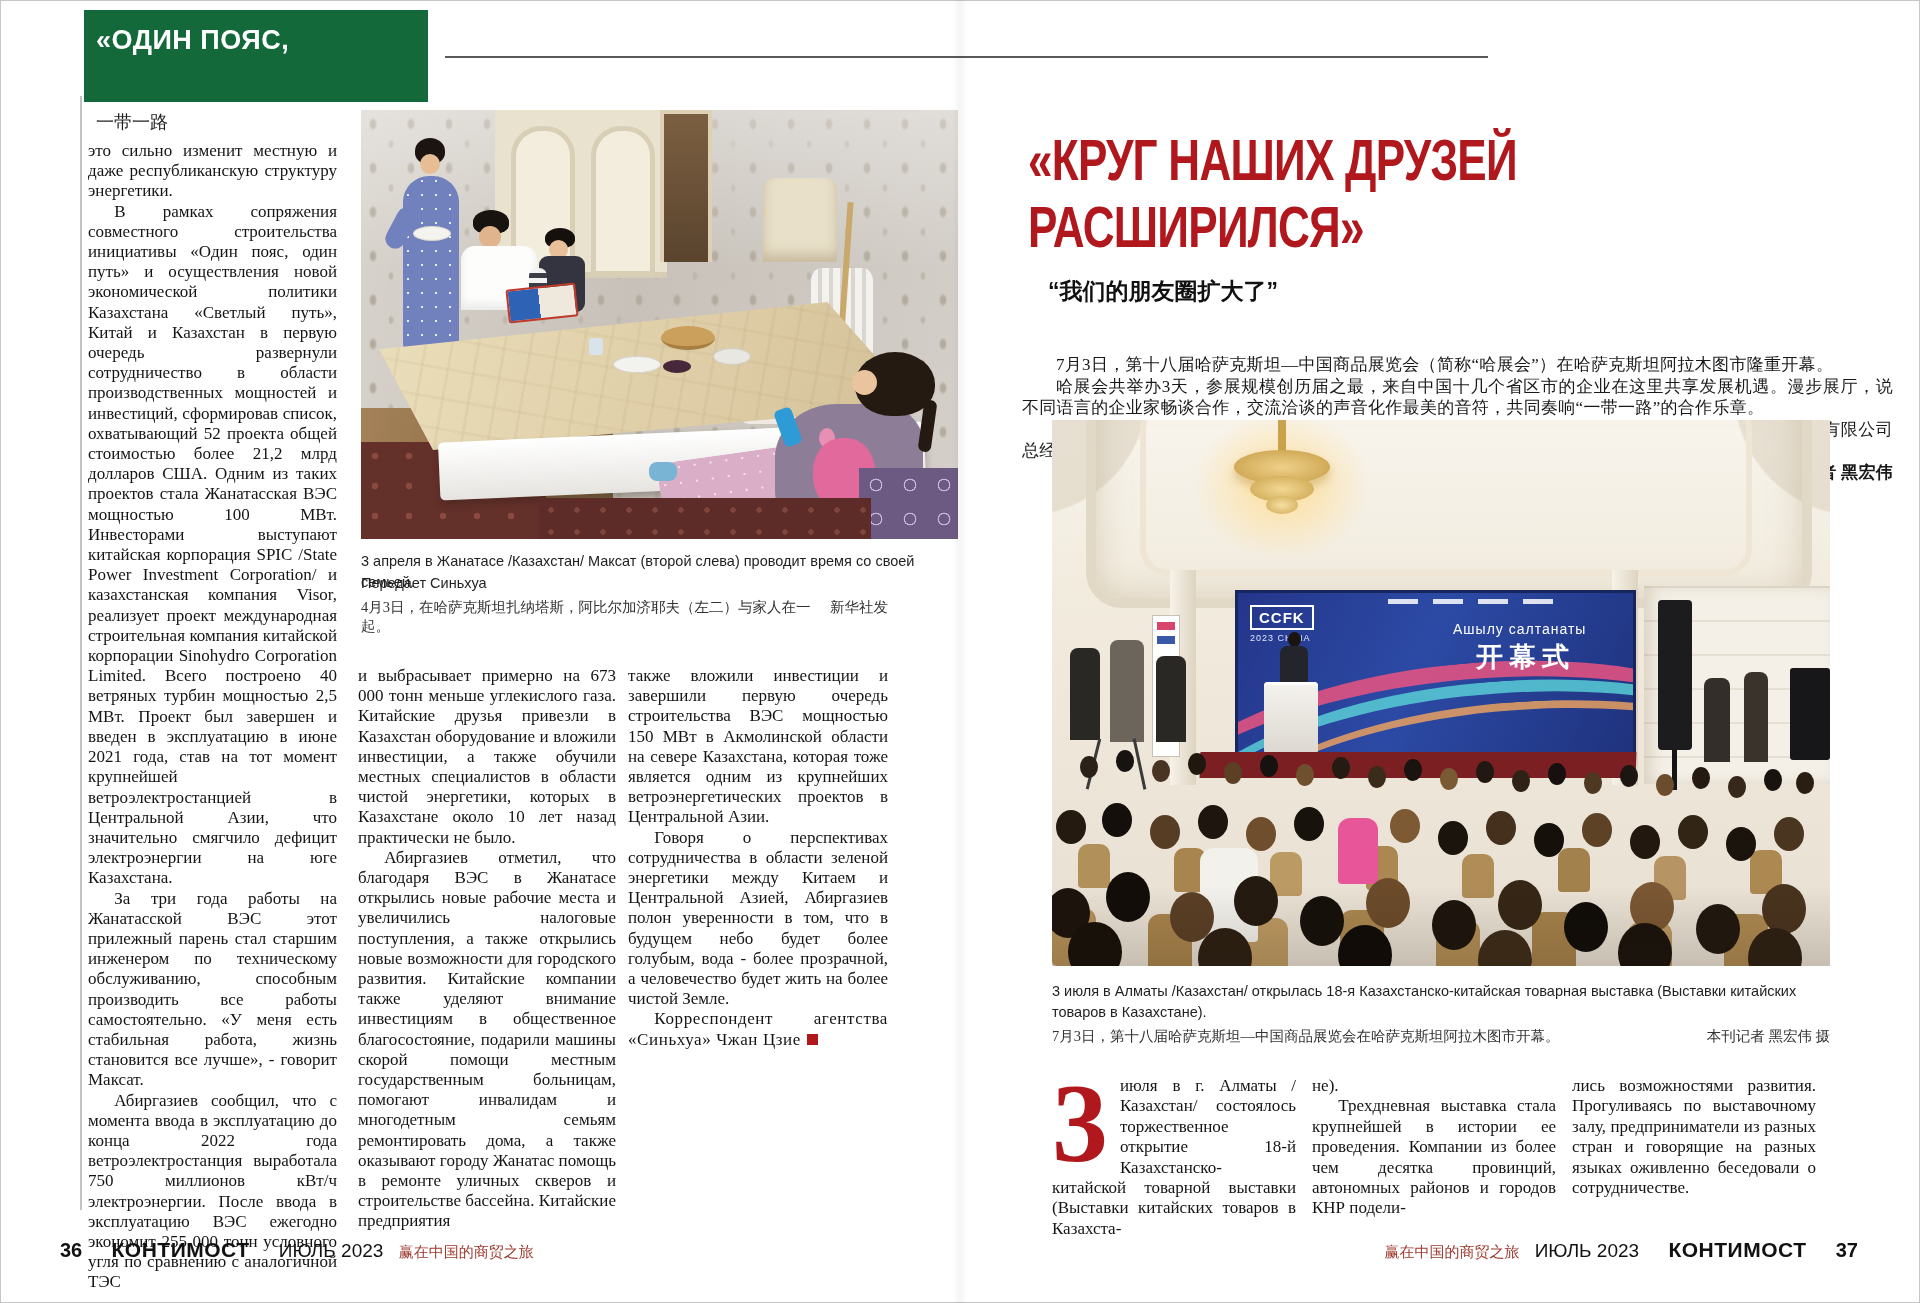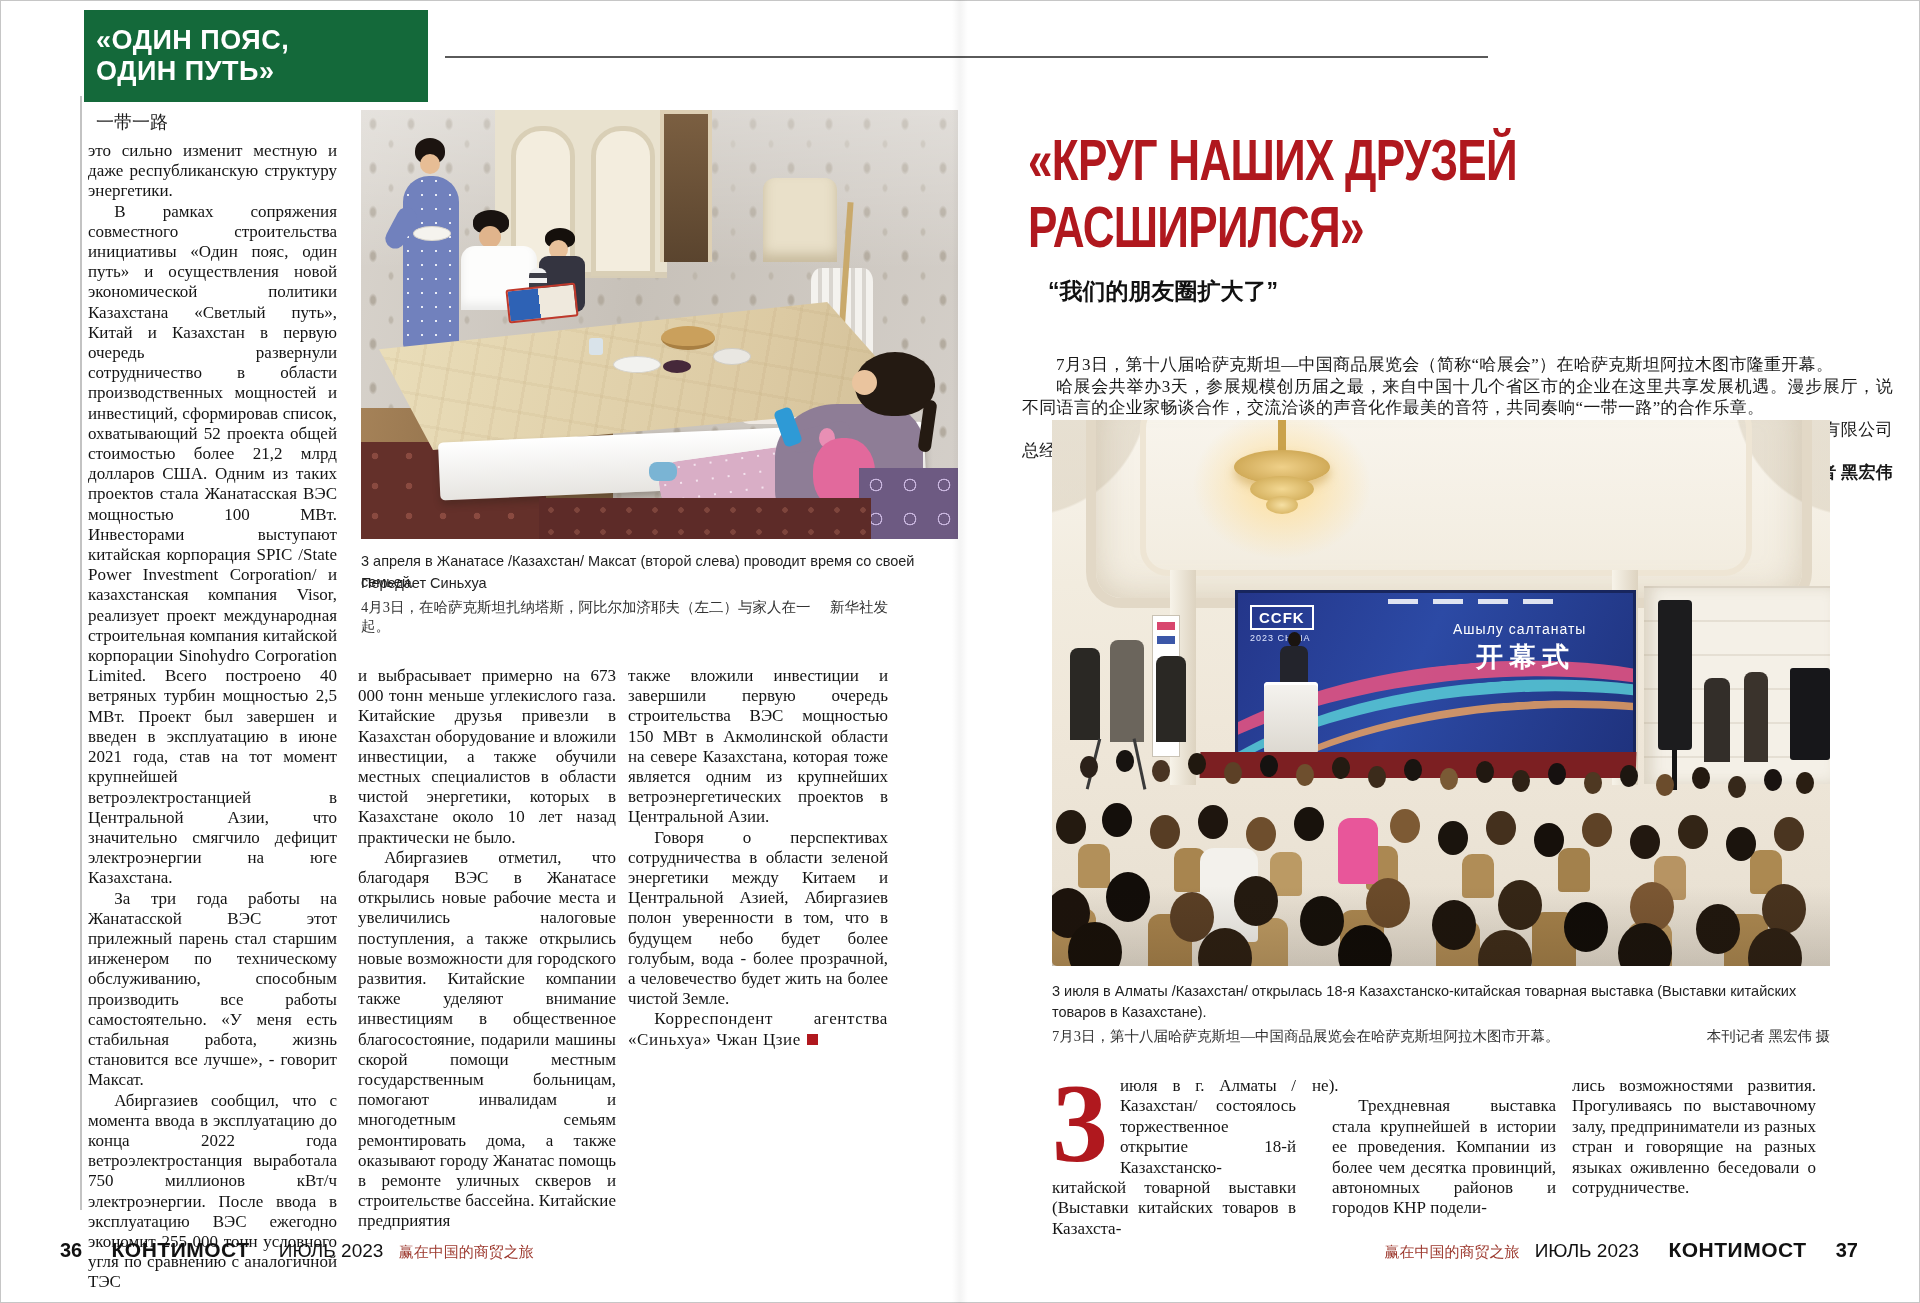--- a/index.html
+++ b/index.html
@@ -180,21 +180,20 @@
 
   .fold{left:952px;top:0;width:16px;height:1303px;background:linear-gradient(90deg,rgba(0,0,0,0),rgba(0,0,0,.045),rgba(0,0,0,0));}
 </style>
 </head>
 <body>
 
 <div class="spread">
 
   <div class="abs greenbox">
     <div>«ОДИН ПОЯС,</div>
-    <div>ОДИН ПУТЬ»</div>
   </div>
   <div class="abs toprule"></div>
   <div class="abs leftrule"></div>
   <div class="abs beltlabel">一带一路</div>
 
   <div class="col col1">
     <p class="ni">это сильно изменит местную и даже республиканскую структуру энергетики.</p>
     <p>В рамках сопряжения совместного строительства инициативы «Один пояс, один путь» и осуществления новой экономической политики Казахстана «Светлый путь», Китай и Казахстан в первую очередь развернули сотрудничество в области производственных мощностей и инвестиций, сформировав список, охватывающий 52 проекта общей стоимостью более 21,2 млрд долларов США. Одним из таких проектов стала Жанатасская ВЭС мощностью 100 МВт. Инвесторами выступают китайская корпорация SPIC /State Power Investment Corporation/ и казахстанская компания Visor, реализует проект международная строительная компания китайской корпорации Sinohydro Corporation Limited. Всего построено 40 ветряных турбин мощностью 2,5 МВт. Проект был завершен и введен в эксплуатацию в июне 2021 года, став на тот момент крупнейшей ветроэлектростанцией в Центральной Азии, что значительно смягчило дефицит электроэнергии на юге Казахстана.</p>
     <p>За три года работы на Жанатасской ВЭС этот прилежный парень стал старшим инженером по техническому обслуживанию, способным производить все работы самостоятельно. «У меня есть стабильная работа, жизнь становится все лучше», - говорит Максат.</p>
     <p>Абиргазиев сообщил, что с момента ввода в эксплуатацию до конца 2022 года ветроэлектростанция выработала 750 миллионов кВт/ч электроэнергии. После ввода в эксплуатацию ВЭС ежегодно экономит 255 000 тонн условного угля по сравнению с аналогичной ТЭС</p>
@@ -352,21 +351,21 @@
     <span class="cr">本刊记者 黑宏伟 摄</span>
     <span>7月3日，第十八届哈萨克斯坦—中国商品展览会在哈萨克斯坦阿拉木图市开幕。</span>
   </div>
 
   <div class="bcol" style="left:1052px;">
     <span class="dropcap">3</span>
     <p>июля в г. Алматы /Казахстан/ состоялось торжественное открытие 18-й Казахстанско-китайской товарной выставки (Выставки китайских товаров в Казахста-</p>
   </div>
   <div class="bcol" style="left:1312px;">
     <p>не).</p>
-    <p style="text-indent:1.55em;margin-left:20px;">Трехдневная выставка стала крупнейшей в истории ее проведения. Компании из более чем десятка провинций, автономных районов и городов КНР подели-</p>
+    <p style="text-indent:1.55em;">Трехдневная выставка стала крупнейшей в истории ее проведения. Компании из более чем десятка провинций, автономных районов и городов КНР подели-</p>
   </div>
   <div class="bcol" style="left:1572px;">
     <p>лись возможностями развития. Прогуливаясь по выставочному залу, предприниматели из разных стран и говорящие на разных языках оживленно беседовали о сотрудничестве.</p>
   </div>
 
   <div class="footer" style="right:62px;text-align:right;">
     <span class="slogan">赢在中国的商贸之旅</span>
     <span class="issue">ИЮЛЬ 2023</span>
     <span class="brand">КОНТИМОСТ</span>
     <span class="pg">37</span>

